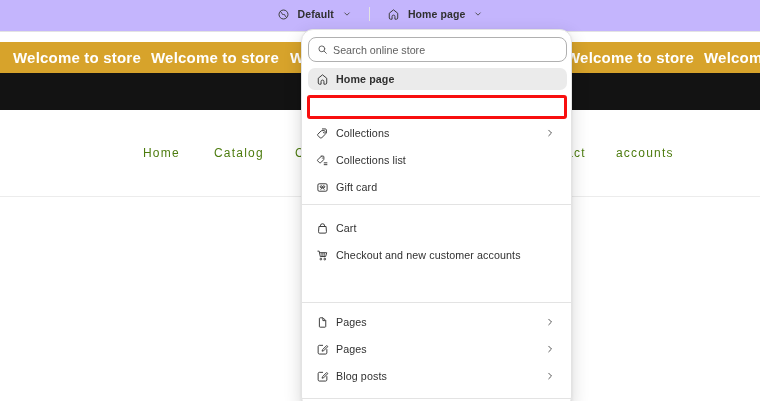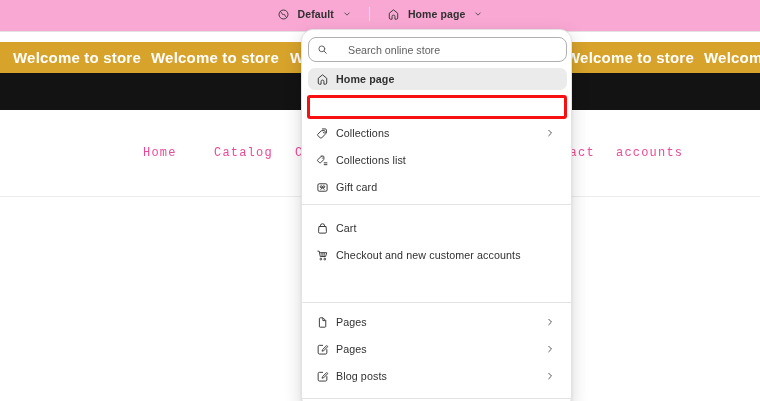--- a/index.html
+++ b/index.html
@@ -1,50 +1,50 @@
 <!DOCTYPE html>
 <html><head>
 <meta charset="utf-8">
 <style>
   * { margin:0; padding:0; box-sizing:border-box; }
   html,body { width:760px; height:401px; overflow:hidden; background:#fff;
     font-family:"Liberation Sans", sans-serif; }
   .stage { position:relative; width:760px; height:401px; background:#fff; overflow:hidden; }
 
   
-  .topbar { position:absolute; left:0; top:0; width:760px; height:32px; background:#f9a8d4;
+  .topbar { position:absolute; left:0; top:0; width:760px; height:32px; background:#c4b5fd;
     border-bottom:1px solid #e3e3e3; z-index:5;text-decoration:underline; }
   .topbar-inner { position:absolute; left:0; top:7px; width:100%; display:flex;
     justify-content:center; align-items:center; }
   .tb-btn { display:flex; align-items:center; gap:8px; background:none; border:none;
     font-family:"Liberation Sans", sans-serif; font-size:10.5px; font-weight:700;
     color:#303030; cursor:pointer; padding:0; }
   .tb-btn .lbl { letter-spacing:.1px; }
   .tb-divider { width:1px; height:14px; background:#e3e3e3; margin:0 17px; }
   .tb-icon { display:block; }
 
   
   .announcement { position:absolute; left:0; top:42px; width:760px; height:31px;
     background:#d7a32b; overflow:hidden; z-index:1; }
   .announcement span { position:absolute; top:0; line-height:31px; color:#fff;
     font-size:15px; font-weight:700; letter-spacing:.2px; white-space:nowrap; }
   .blackbar { position:absolute; left:0; top:73px; width:760px; height:37px;
     background:#131313; z-index:1; }
   .storenav { position:absolute; left:0; top:110px; width:760px; height:87px;
     background:#fff; border-bottom:1px solid #ececec; z-index:1; }
   .storenav a { position:absolute; top:36px; font-size:12px; letter-spacing:1.2px;
-    color:#ec4899; font-weight:500; text-decoration:none; white-space:nowrap;font-family:Liberation Mono, monospace; }
+    color:#4d7c0f; font-weight:500; text-decoration:none; white-space:nowrap; }
 
   
   .popover { position:absolute; left:301px; top:29px; width:271px; height:380px;
     background:#fff; border:1px solid #e3e3e3; border-radius:12px;
     box-shadow:0 6px 18px rgba(0,0,0,.16), 0 1px 3px rgba(0,0,0,.08); z-index:20; }
   .search-field { position:absolute; left:6px; top:7px; width:259px; height:25px;
     border:1px solid #b0b0b0; border-radius:8px; background:#fff; display:flex;
-    align-items:center; padding-left:8px; gap:20px; }
+    align-items:center; padding-left:8px; gap:5px; }
   .search-field input { border:none; outline:none; flex:1; font-family:"Liberation Sans", sans-serif;
     font-size:10.7px; color:#303030; background:transparent; padding:0; }
   .search-field input::placeholder { color:#616161; opacity:1; }
 
   .menu-item { position:absolute; left:6px; width:259px; height:22px; display:flex;
     align-items:center; padding:0 12px 0 8px; gap:7px; border-radius:7px;
     cursor:pointer; background:transparent; }
   .menu-item.selected, .menu-item.hovered { background:#ebebeb; }
   .mi-icon { width:13px; height:13px; display:flex; align-items:center; justify-content:center; flex:none; }
   .mi-label { font-size:10.7px; color:#303030; white-space:nowrap; letter-spacing:.1px; }

